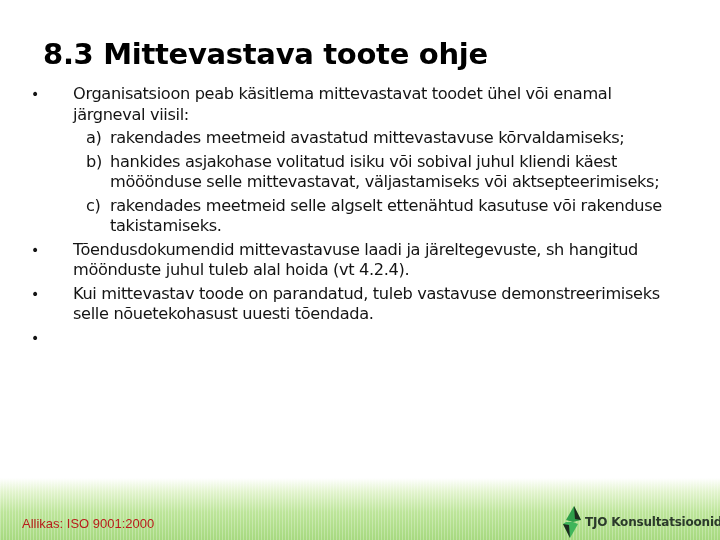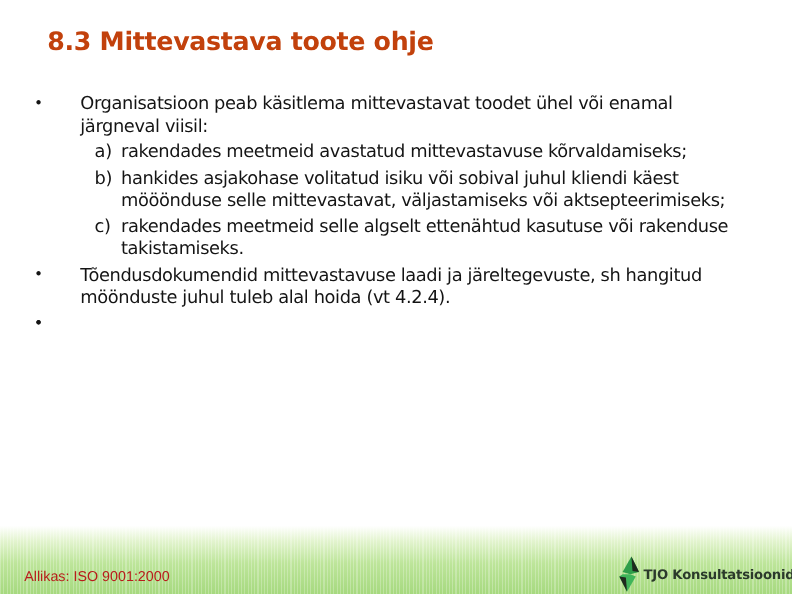--- a/index.html
+++ b/index.html
@@ -11,27 +11,27 @@
       height: 540px;
       position: relative;
       overflow: hidden;
       background: #ffffff;
       font-family: "DejaVu Sans", sans-serif;
       color: #111111;
     }
     .slide-title {
       position: absolute;
       left: 43px;
-      top: 18px;
+      top: 34px;
       margin: 0;
       font-family: "DejaVu Sans", sans-serif;
       font-weight: bold;
-      font-size: 23px;
+      font-size: 29px;
       letter-spacing: -0.3px;
-      color: #c2410c;
+      color: #000000;
       line-height: 40px;
       white-space: nowrap;
     }
     .content {
       position: absolute;
       left: 0;
       top: 84px;
       width: 720px;
       font-size: 16.2px;
       letter-spacing: -0.35px;
@@ -124,20 +124,21 @@
       <span class="marker">c)</span>
       <span>rakendades meetmeid selle algselt ettenähtud kasutuse või rakenduse takistamiseks.</span>
     </div>
   </div>
   <div class="bullet">
     <span class="dot">•</span>
     <span>Tõendusdokumendid mittevastavuse laadi ja järeltegevuste, sh hangitud möönduste juhul tuleb alal hoida (vt 4.2.4).</span>
   </div>
   <div class="bullet">
     <span class="dot">•</span>
+    <span>Kui mittevastav toode on parandatud, tuleb vastavuse demonstreerimiseks selle nõuetekohasust uuesti tõendada.</span>
   </div>
   <div class="bullet">
     <span class="dot">•</span>
   </div>
 </div>
 
 <div class="footer"></div>
 
 <div class="source">Allikas: ISO 9001:2000</div>
 

